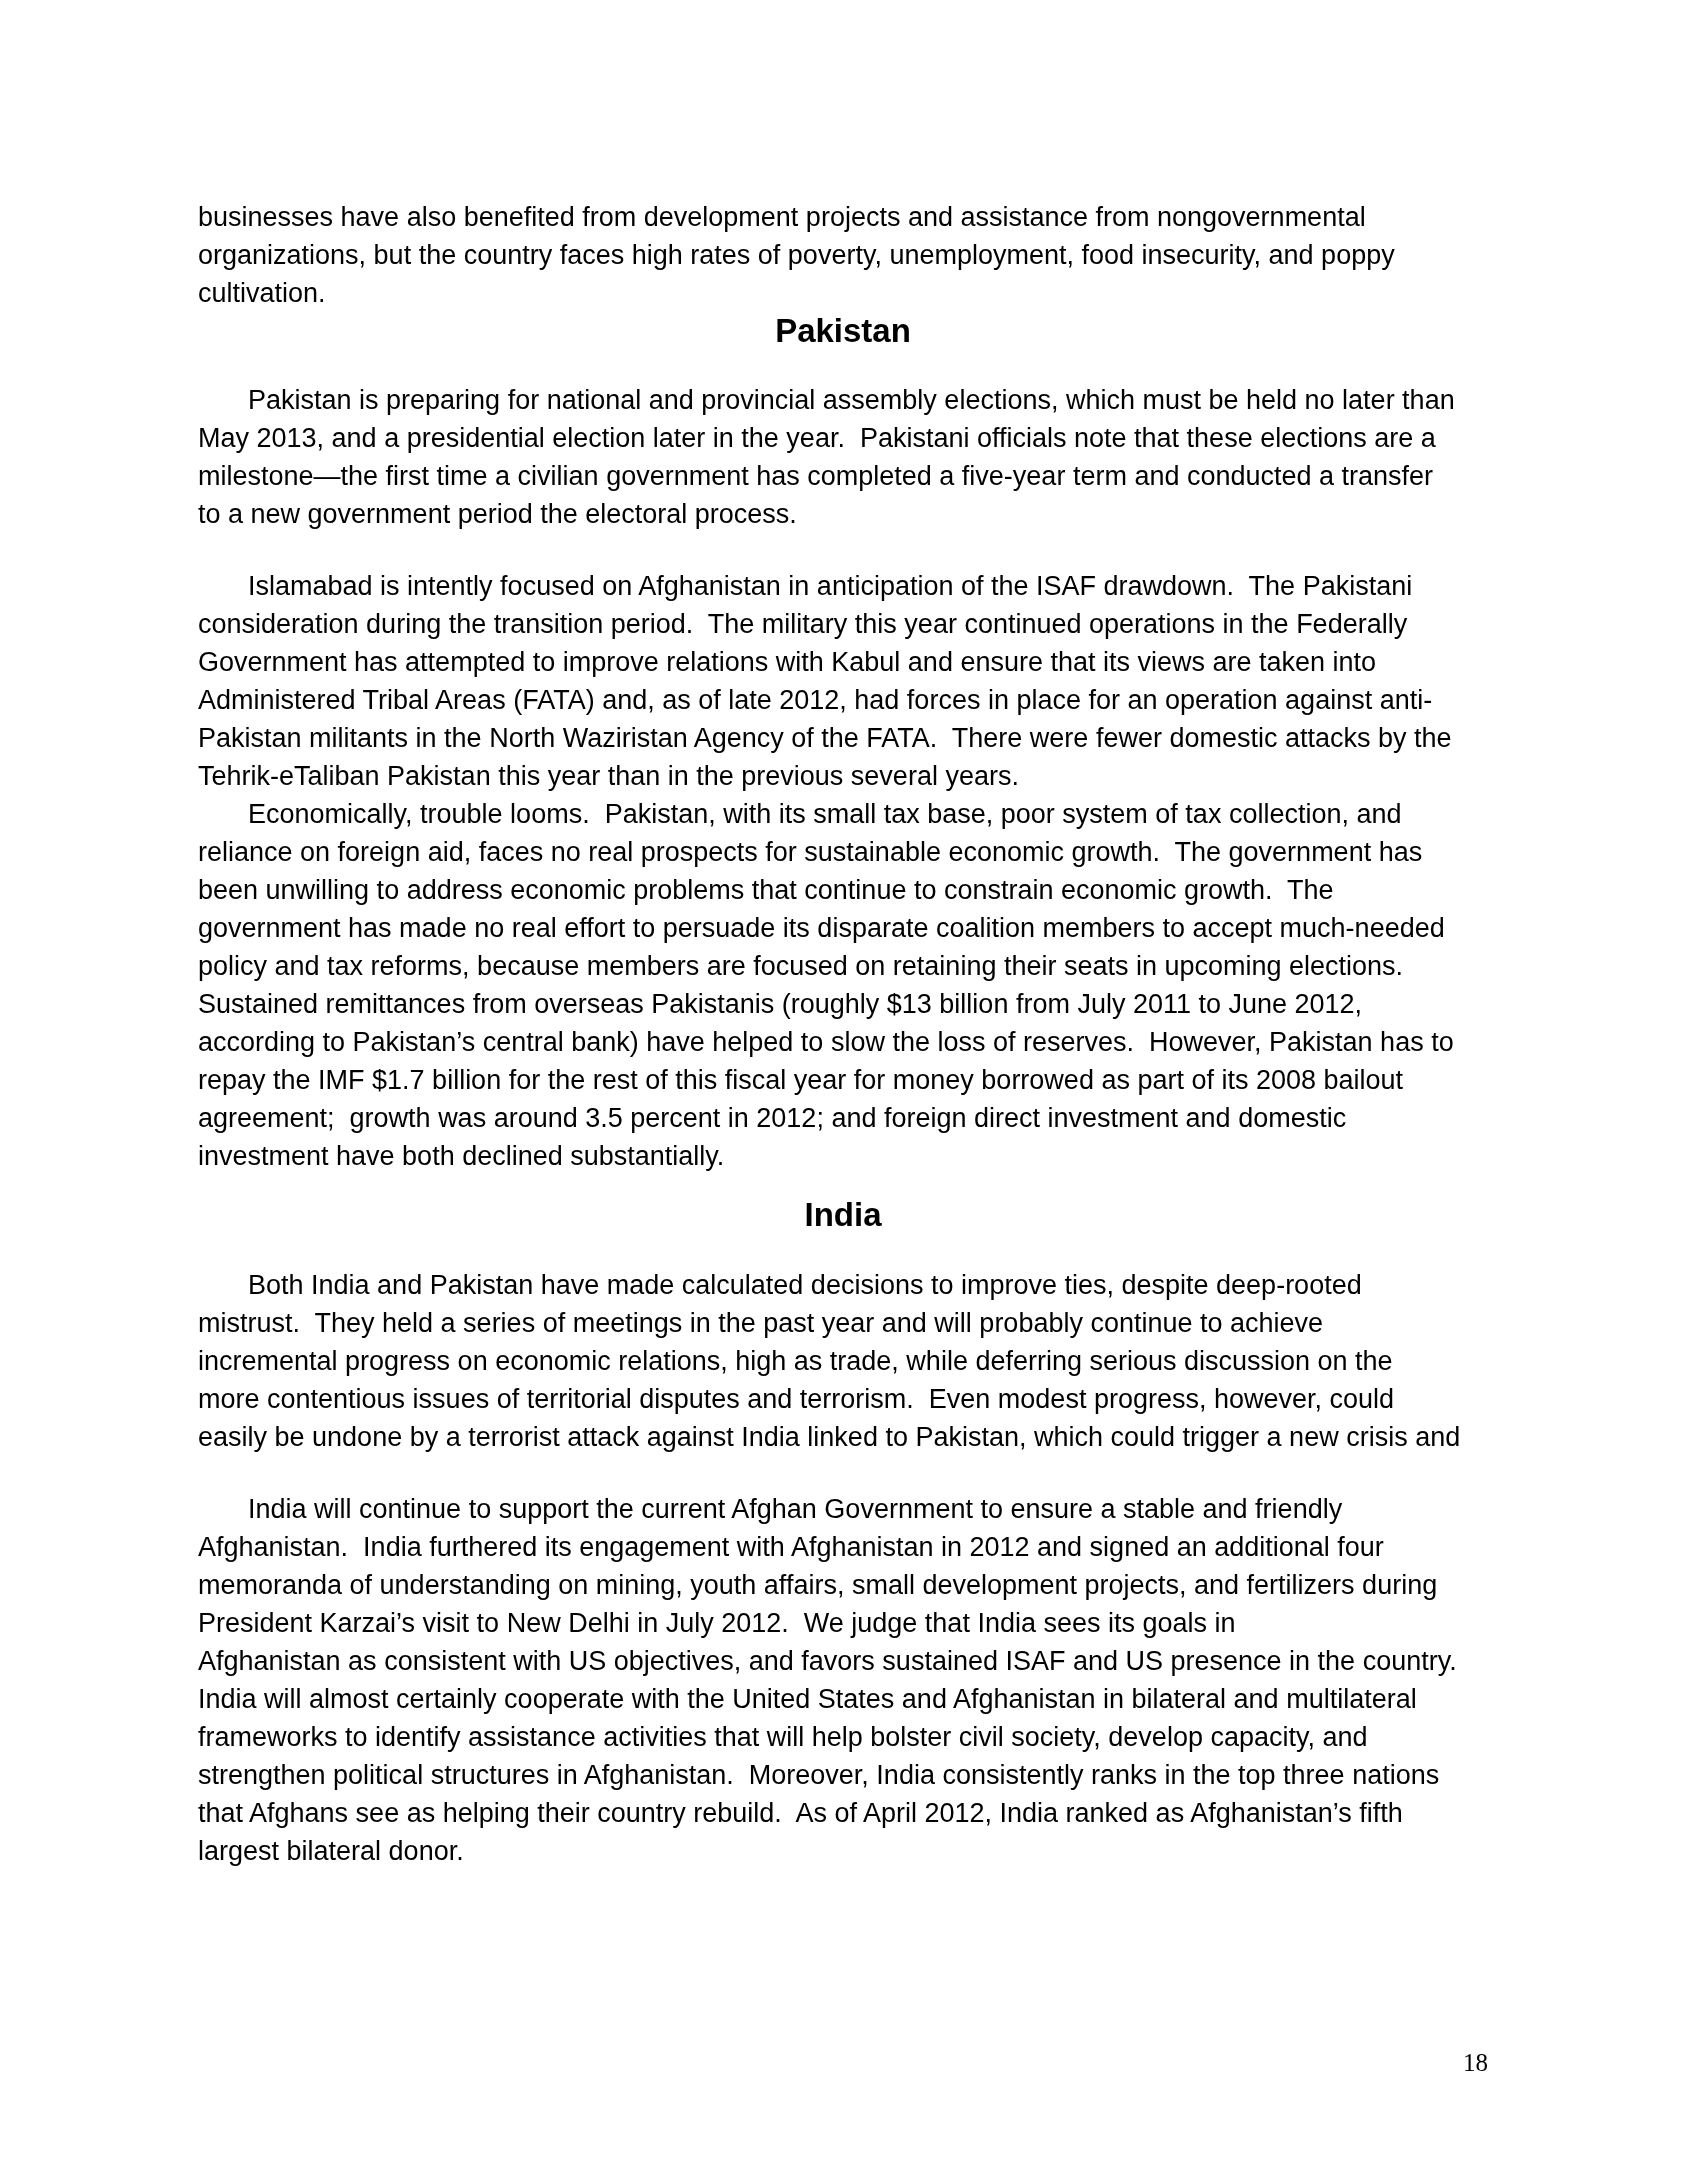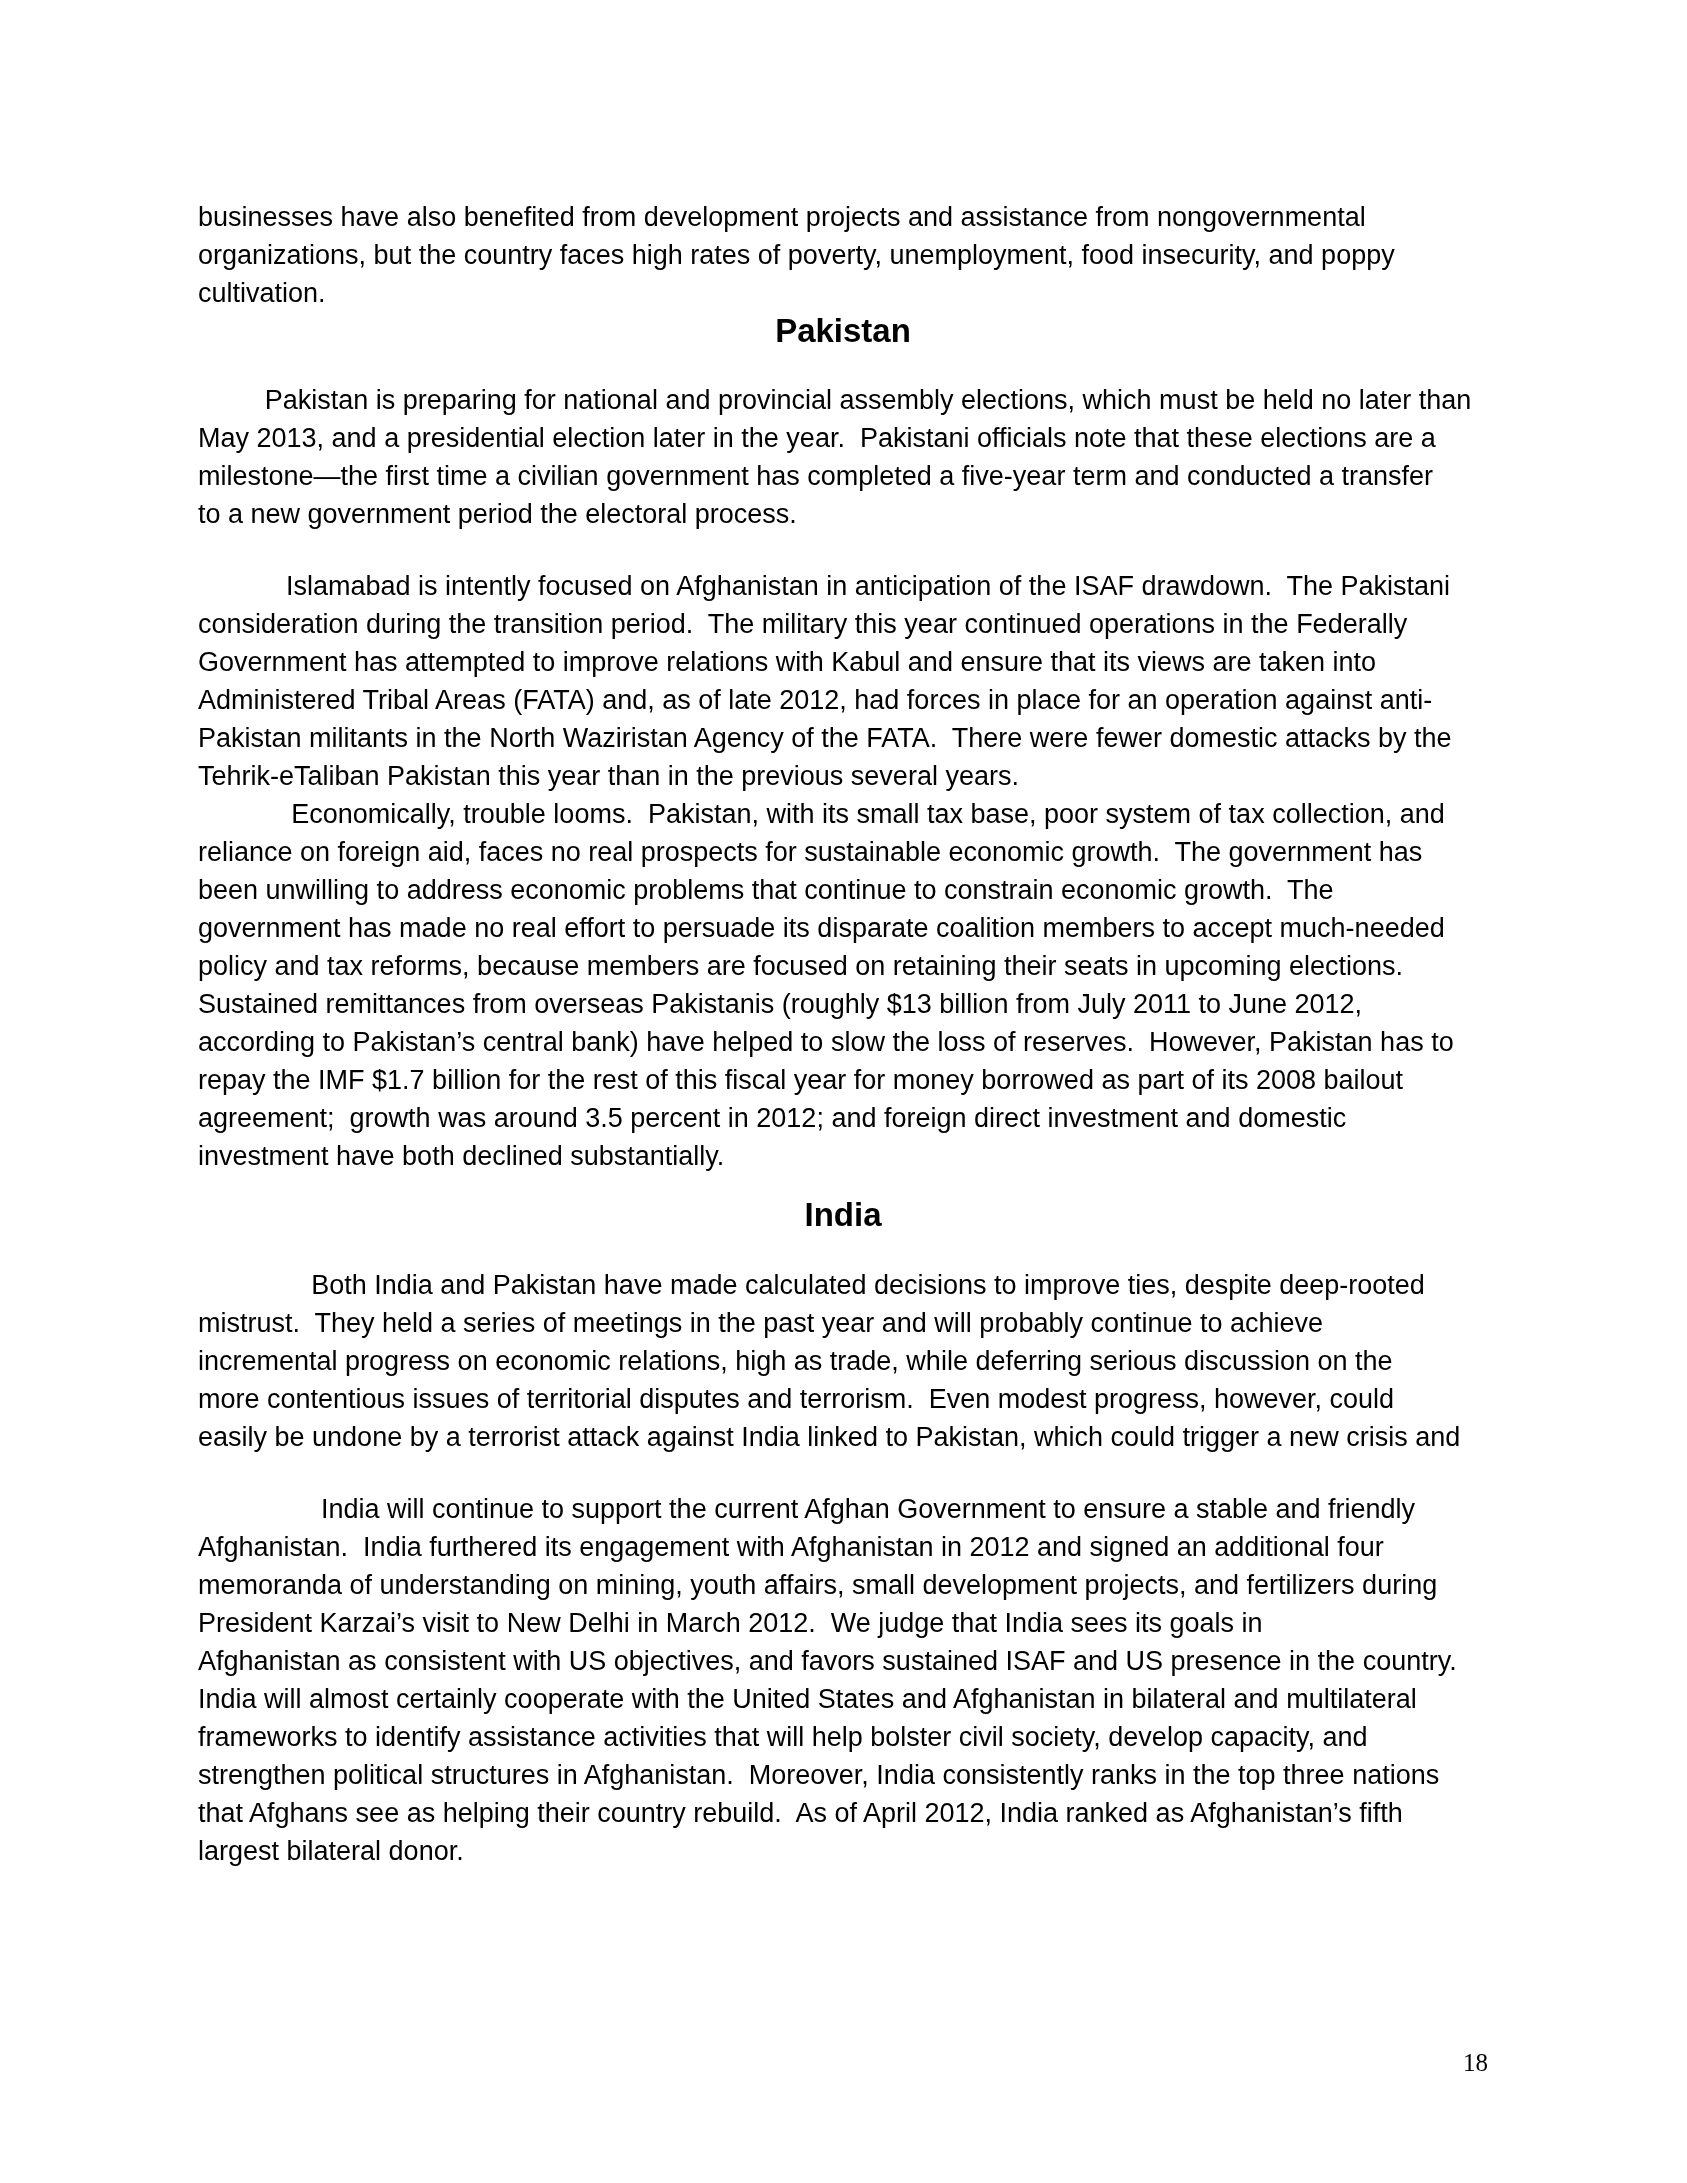--- a/index.html
+++ b/index.html
@@ -23,21 +23,21 @@
     font-size: 27px;
     line-height: 38px;
     color: #000000;
     text-align: left;
   }
   .para { margin: 0; }
   .line {
     white-space: pre;
     height: 38px;
   }
-  .indent .line:first-child { padding-left: 50px; text-align: center; }
+  .indent .line:first-child { padding-left: 50px; }
   .heading {
     font-weight: bold;
     font-size: 33px;
     line-height: 38px;
     text-align: center;
     margin: 0;
   }
   .mb0  { margin-bottom: 0; }
   .mb31 { margin-bottom: 20.5px; }
   .mb47 { margin-bottom: 31px; }
@@ -106,21 +106,21 @@
         <div class="line">mistrust.  They held a series of meetings in the past year and will probably continue to achieve</div>
         <div class="line">incremental progress on economic relations, high as trade, while deferring serious discussion on the</div>
         <div class="line">more contentious issues of territorial disputes and terrorism.  Even modest progress, however, could</div>
         <div class="line">easily be undone by a terrorist attack against India linked to Pakistan, which could trigger a new crisis and</div>
       </div>
 
     <div class="para indent mb0">
         <div class="line">India will continue to support the current Afghan Government to ensure a stable and friendly</div>
         <div class="line">Afghanistan.  India furthered its engagement with Afghanistan in 2012 and signed an additional four</div>
         <div class="line">memoranda of understanding on mining, youth affairs, small development projects, and fertilizers during</div>
-        <div class="line">President Karzai’s visit to New Delhi in March 2012.  We judge that India sees its goals in</div>
+        <div class="line">President Karzai’s visit to New Delhi in July 2012.  We judge that India sees its goals in</div>
         <div class="line">Afghanistan as consistent with US objectives, and favors sustained ISAF and US presence in the country.</div>
         <div class="line">India will almost certainly cooperate with the United States and Afghanistan in bilateral and multilateral</div>
         <div class="line">frameworks to identify assistance activities that will help bolster civil society, develop capacity, and</div>
         <div class="line">strengthen political structures in Afghanistan.  Moreover, India consistently ranks in the top three nations</div>
         <div class="line">that Afghans see as helping their country rebuild.  As of April 2012, India ranked as Afghanistan’s fifth</div>
         <div class="line">largest bilateral donor.</div>
       </div>
 
   </main>
 

